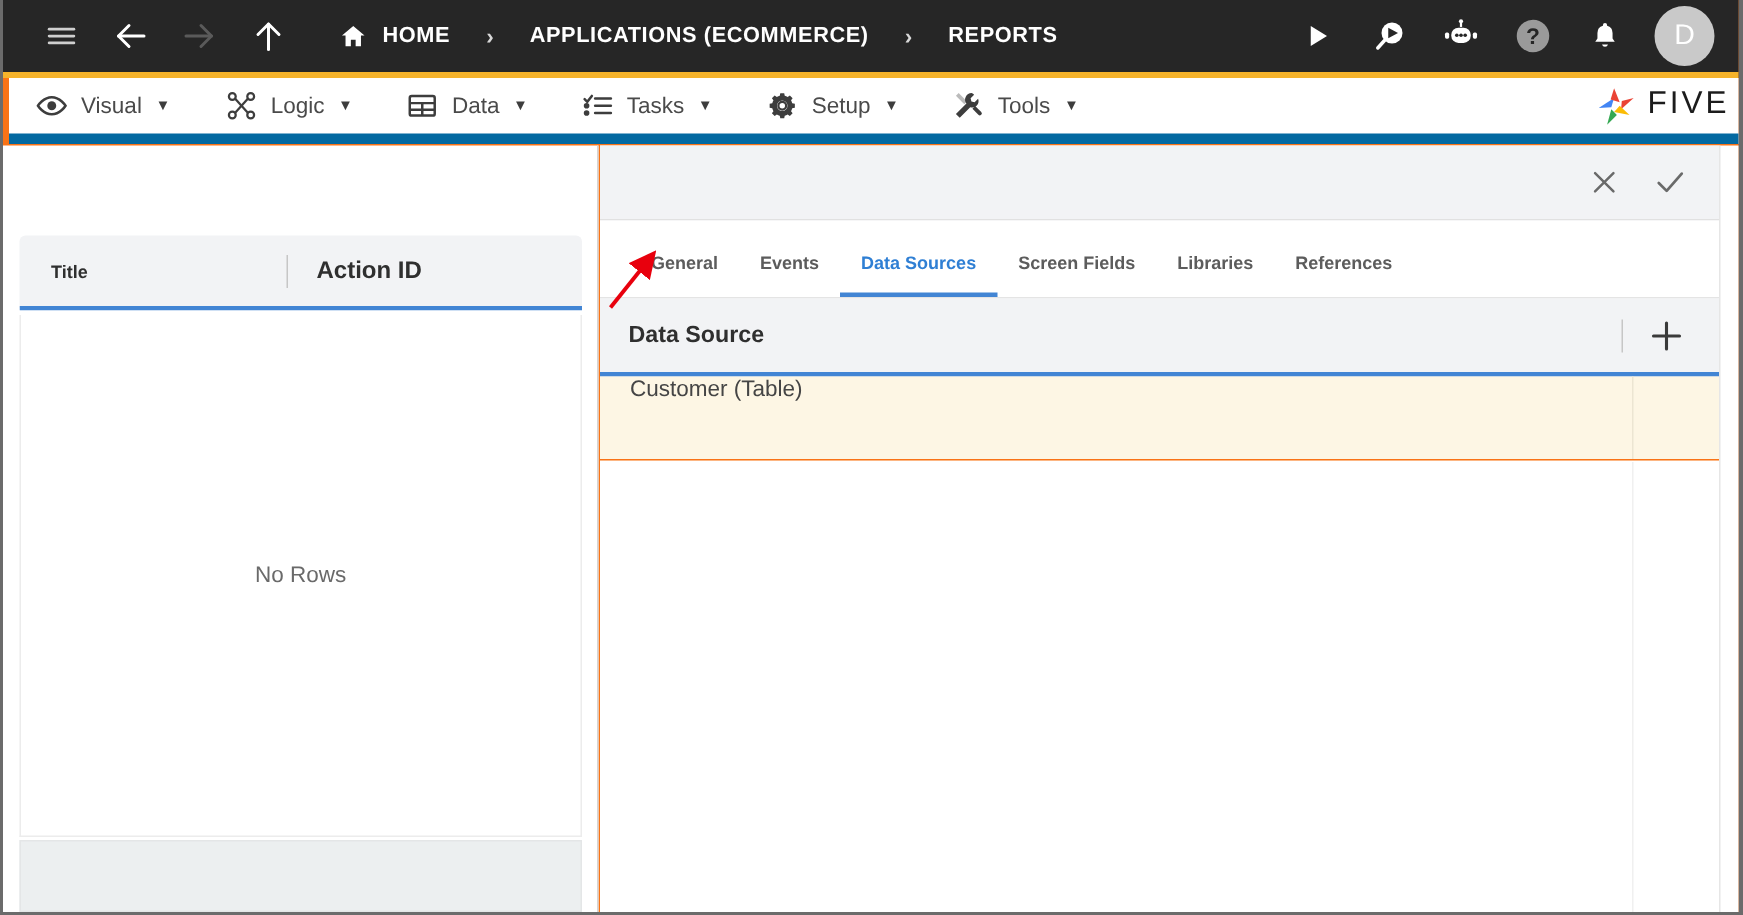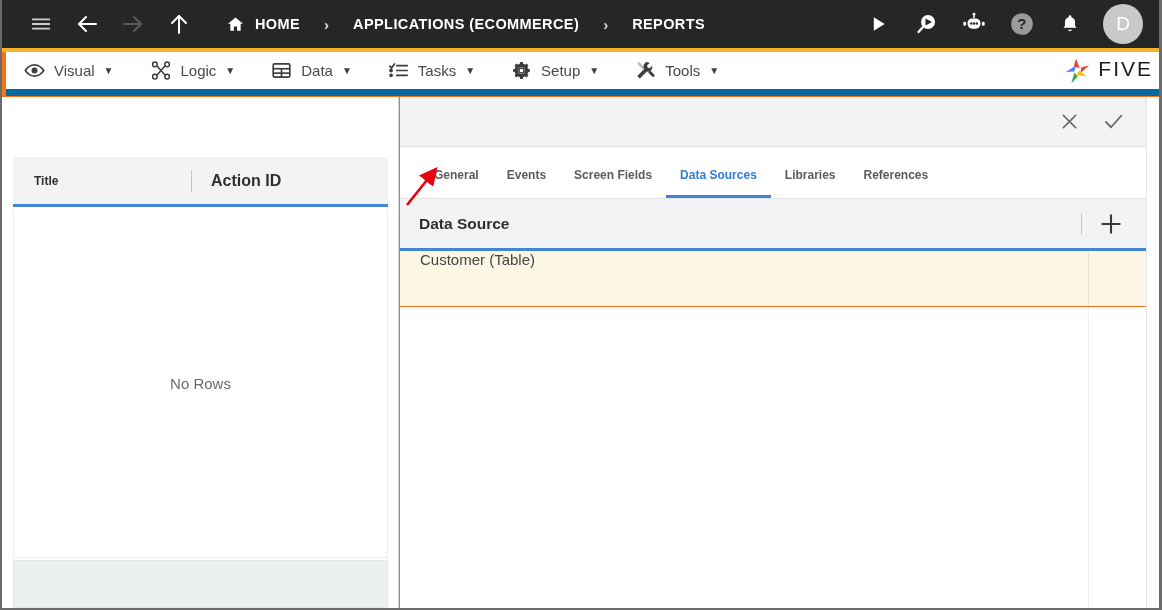--- a/index.html
+++ b/index.html
@@ -468,22 +468,22 @@
           <svg width="23" height="23" viewBox="0 0 24 24" fill="none" stroke="#6a6a6a" stroke-width="1.9" stroke-linecap="round" stroke-linejoin="round">
             <polyline points="4,12.5 9.5,18 20,6"></polyline>
           </svg>
         </div>
       </div>
     </div>
 
     <div class="tabs">
       <div class="tab">General</div>
       <div class="tab">Events</div>
+      <div class="tab active">Data Sources</div>
       <div class="tab">Screen Fields</div>
-      <div class="tab active">Data Sources</div>
       <div class="tab">Libraries</div>
       <div class="tab">References</div>
     </div>
 
     <div class="ds-header">
       <div class="ds-header-label">Data Source</div>
       <div class="ds-header-right">
         <div class="ds-div"></div>
         <div class="ds-add">
           <svg width="26" height="26" viewBox="0 0 24 24" fill="none" stroke="#3a3a3a" stroke-width="1.9" stroke-linecap="round">

